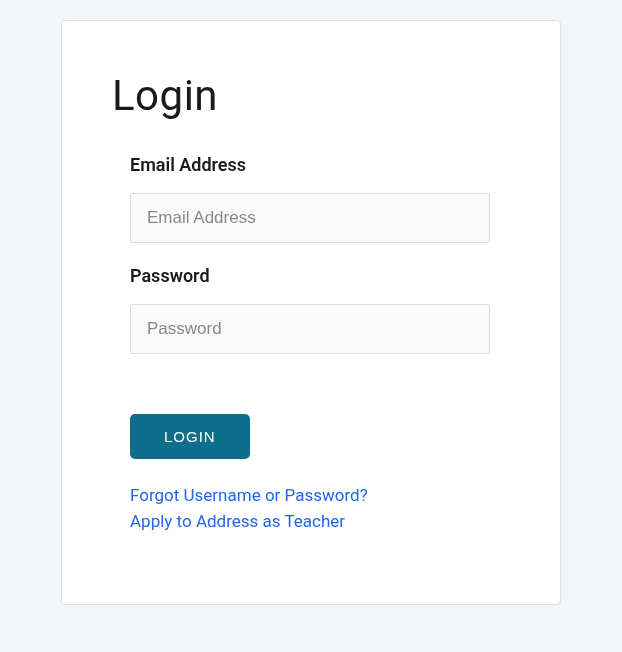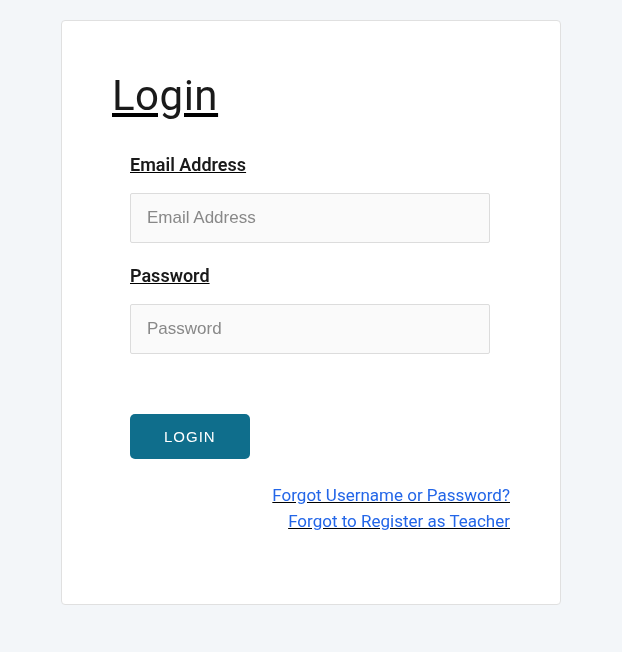--- a/index.html
+++ b/index.html
@@ -15,21 +15,20 @@
       padding: 20px 0 0 0;
       overflow: hidden;
     }
     .card {
       background-color: #ffffff;
       border: 1px solid #e0e0e0;
       border-radius: 4px;
       width: 500px;
       margin: 0 auto;
       padding: 50px 50px 70px 50px;
-      text-decoration: underline;
     }
     .page-title {
       font-size: 42px;
       font-weight: 400;
       color: #1a1a1a;
       margin-bottom: 34px;
       letter-spacing: 0.5px;
     }
     .form-area {
       padding-left: 18px;
@@ -77,21 +76,20 @@
     .links {
       margin-top: 10px;
     }
     .link {
       display: block;
       color: #2366e8;
       font-size: 17px;
       text-decoration: none;
       line-height: 1.5;
       cursor: pointer;
-      text-align: right;
     }
   </style>
 </head>
 <body>
 
 <div class="card">
   <h1 class="page-title">Login</h1>
 
   <div class="form-area">
 
@@ -104,17 +102,17 @@
       <label class="form-label">Password</label>
       <input type="password" class="form-input" placeholder="Password" style="">
     </div>
 
     <div class="button-row">
       <button class="login-button">LOGIN</button>
     </div>
 
     <div class="links">
       <a class="link">Forgot Username or Password?</a>
-      <a class="link">Forgot to Register as Teacher</a>
+      <a class="link">Apply to Address as Teacher</a>
     </div>
 
   </div>
 </div>
 
 </body></html>

